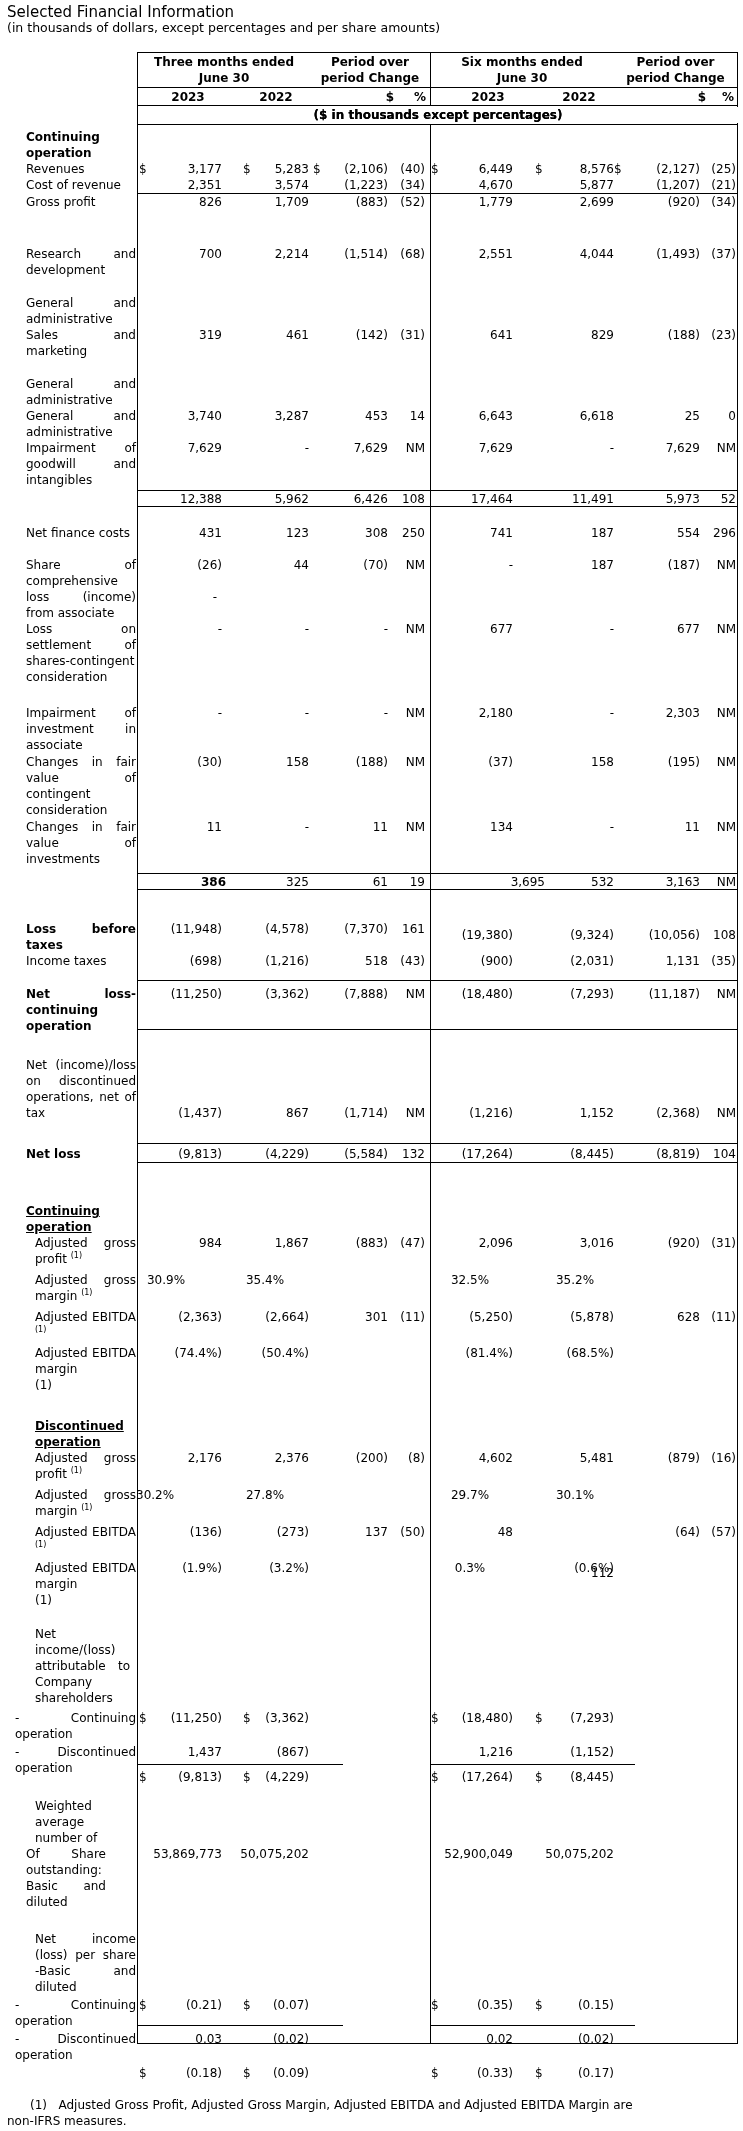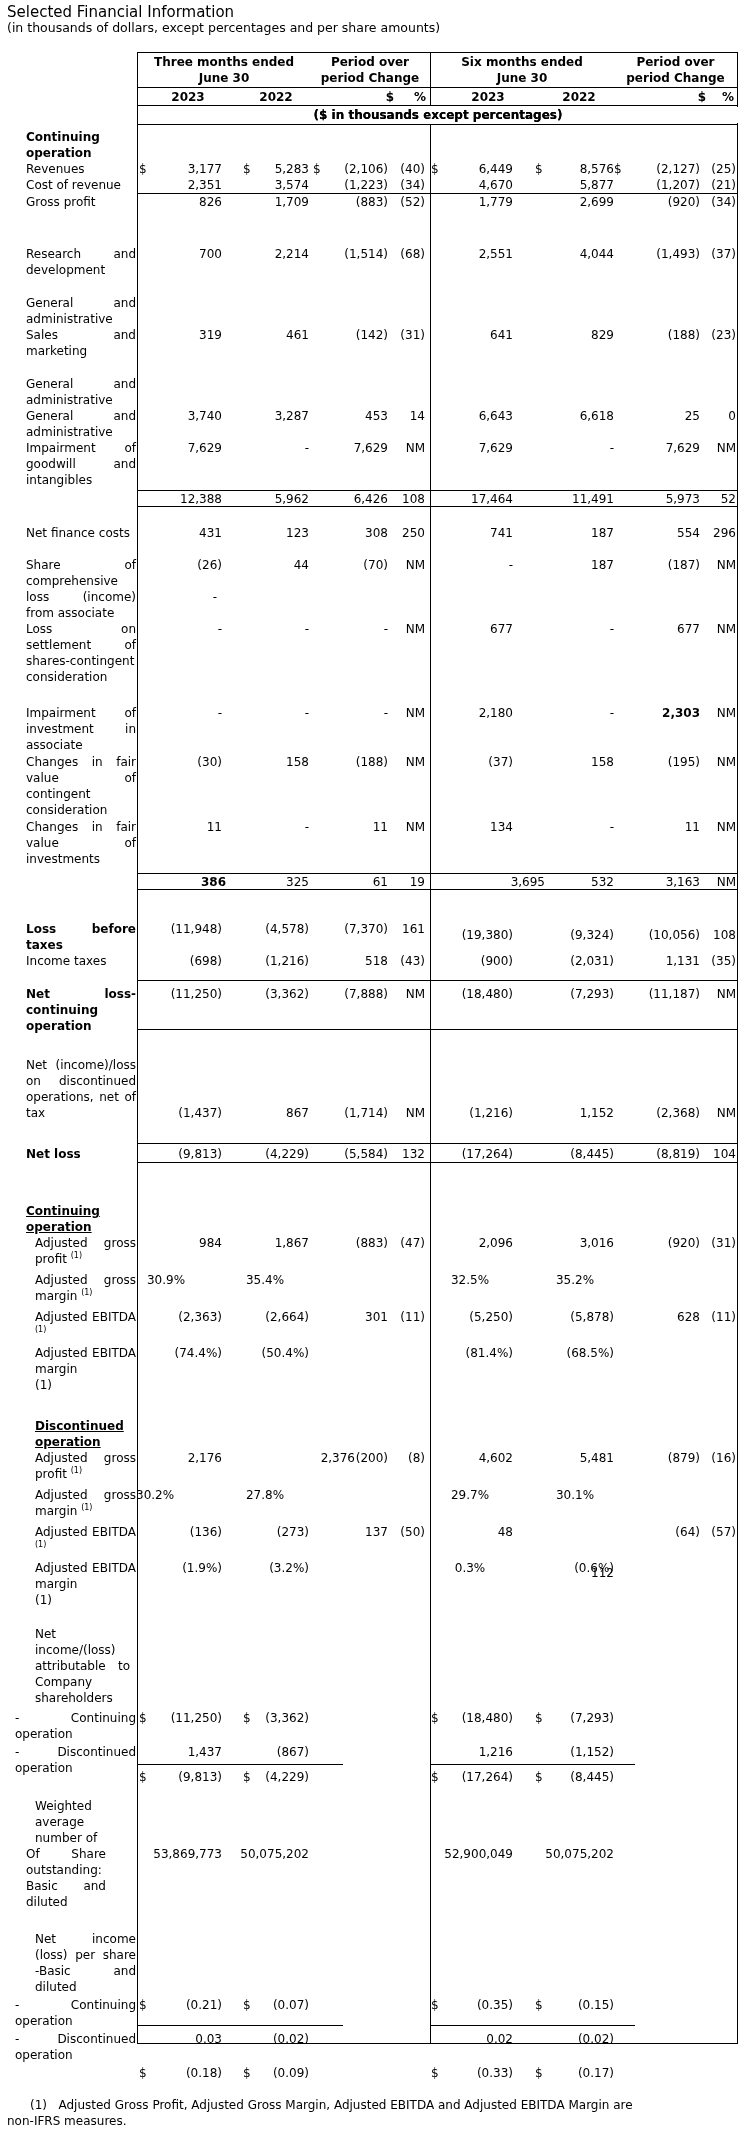--- a/index.html
+++ b/index.html
@@ -214,21 +214,21 @@
         <div class="num" style="top:621px; left:706px; width:30px;">NM</div>
       </div>
       <div>
         <div class="lbl" style="top:705px;">Impairment of investment in associate</div>
         <div class="num" style="top:705px; left:132px; width:90px;">-</div>
         <div class="num" style="top:705px; left:219px; width:90px;">-</div>
         <div class="num" style="top:705px; left:298px; width:90px;">-</div>
         <div class="num" style="top:705px; left:395px; width:30px;">NM</div>
         <div class="num" style="top:705px; left:423px; width:90px;">2,180</div>
         <div class="num" style="top:705px; left:524px; width:90px;">-</div>
-        <div class="num" style="top:705px; left:610px; width:90px;font-weight:bold;">2,303</div>
+        <div class="num" style="top:705px; left:610px; width:90px;">2,303</div>
         <div class="num" style="top:705px; left:706px; width:30px;">NM</div>
       </div>
       <div>
         <div class="lbl" style="top:754px;">Changes in fair value of contingent consideration</div>
         <div class="num" style="top:754px; left:132px; width:90px;">(30)</div>
         <div class="num" style="top:754px; left:219px; width:90px;">158</div>
         <div class="num" style="top:754px; left:298px; width:90px;">(188)</div>
         <div class="num" style="top:754px; left:395px; width:30px;">NM</div>
         <div class="num" style="top:754px; left:423px; width:90px;">(37)</div>
         <div class="num" style="top:754px; left:524px; width:90px;">158</div>
@@ -349,21 +349,21 @@
         <div class="num" style="top:1345px; left:219px; width:90px;">(50.4%)</div>
         <div class="num" style="top:1345px; left:423px; width:90px;">(81.4%)</div>
         <div class="num" style="top:1345px; left:524px; width:90px;">(68.5%)</div>
       </div>
       <div>
         <div class="lbl u ind" style="top:1418px;width:100px;">Discontinued operation</div>
       </div>
       <div>
         <div class="lbl ind" style="top:1450px;">Adjusted gross profit <sup>(1)</sup></div>
         <div class="num" style="top:1450px; left:132px; width:90px;">2,176</div>
-        <div class="num" style="top:1450px; left:219px; width:90px;padding-left:46px;">2,376</div>
+        <div class="num" style="top:1450px; left:219px; width:90px;">2,376</div>
         <div class="num" style="top:1450px; left:298px; width:90px;">(200)</div>
         <div class="num" style="top:1450px; left:395px; width:30px;">(8)</div>
         <div class="num" style="top:1450px; left:423px; width:90px;">4,602</div>
         <div class="num" style="top:1450px; left:524px; width:90px;">5,481</div>
         <div class="num" style="top:1450px; left:610px; width:90px;">(879)</div>
         <div class="num" style="top:1450px; left:706px; width:30px;">(16)</div>
       </div>
       <div>
         <div class="lbl ind" style="top:1487px;">Adjusted gross margin <sup>(1)</sup></div>
         <div class="num" style="top:1487px; left:136px; width:60px; text-align:left;">30.2%</div>

